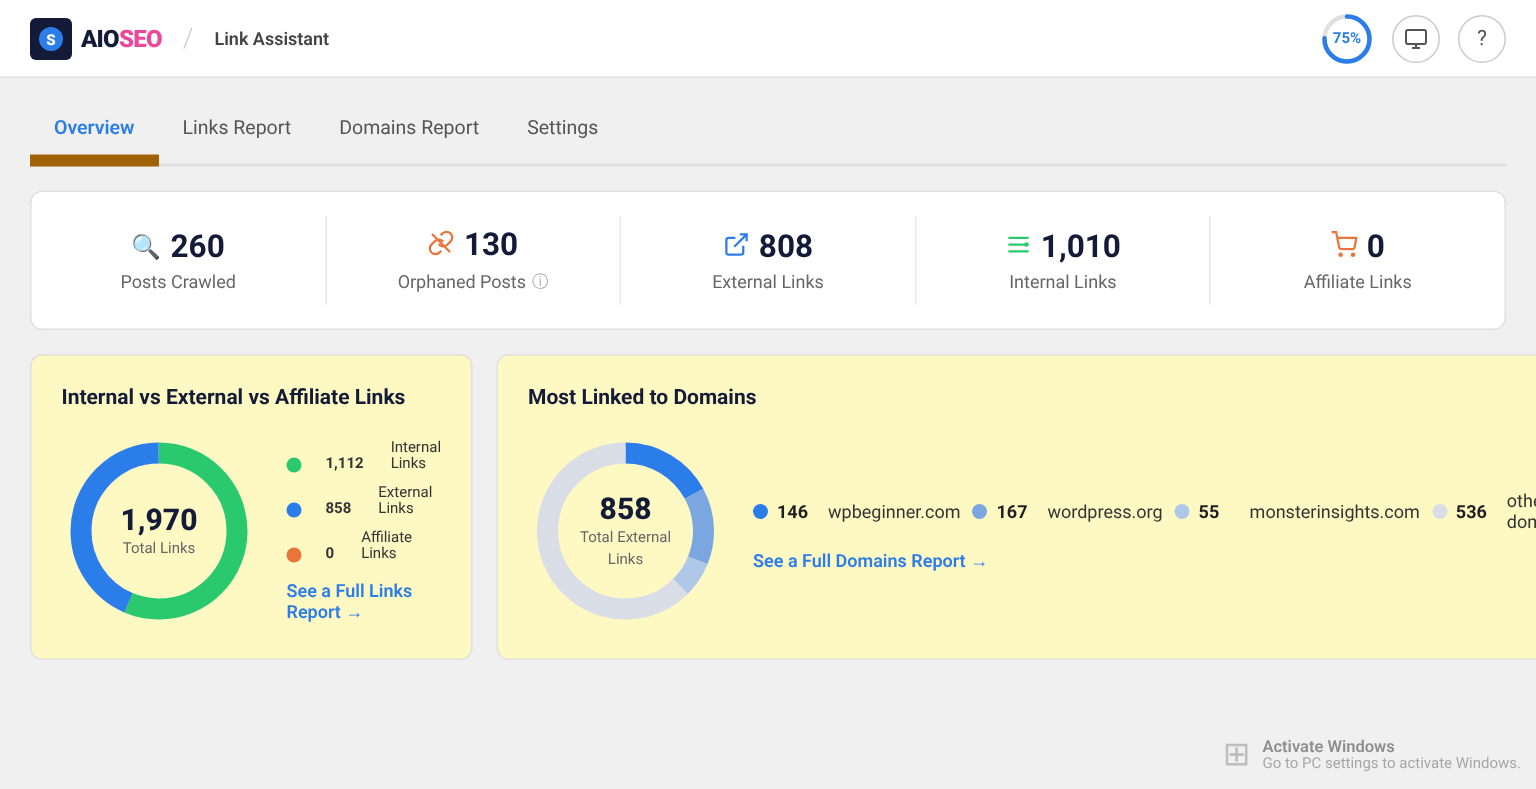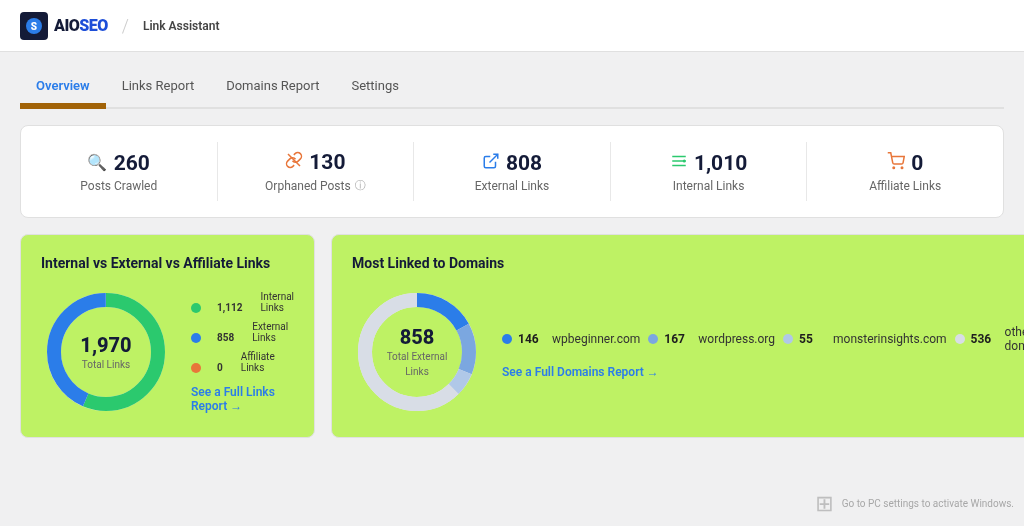--- a/index.html
+++ b/index.html
@@ -7,54 +7,54 @@
 
     .app-wrapper { width: 1024px; height: 526px; background: #f0f0f1; overflow: hidden; }
 
     
     .header { background: #fff; padding: 12px 20px; display: flex; align-items: center; justify-content: space-between; border-bottom: 1px solid #e0e0e0; height: 52px; }
     .header-left { display: flex; align-items: center; gap: 10px; }
     .logo { display: flex; align-items: center; gap: 6px; font-weight: 800; font-size: 15px; color: #141b38; }
     .logo-icon { width: 28px; height: 28px; background: #141b38; border-radius: 4px; display: flex; align-items: center; justify-content: center; }
     .logo-icon svg { width: 20px; height: 20px; }
     .logo-text { font-size: 16px; font-weight: 900; letter-spacing: -0.5px; }
-    .logo-gear { color: #1d4ed8; }
+    .logo-gear { color: #ec4899; }
     .divider-h { color: #ccc; margin: 0 4px; font-weight: 300; font-size: 18px; }
     .page-title { font-size: 12px; font-weight: 600; color: #444; }
     .header-right { display: flex; align-items: center; gap: 12px; }
     .progress-circle { width: 36px; height: 36px; position: relative; }
     .progress-circle svg { transform: rotate(-90deg); }
     .progress-label { position: absolute; top: 50%; left: 50%; transform: translate(-50%, -50%); font-size: 10px; font-weight: 700; color: #2b7de9; }
     .header-icon-btn { width: 32px; height: 32px; border: 1.5px solid #ccc; border-radius: 50%; display: flex; align-items: center; justify-content: center; cursor: pointer; color: #555; }
 
     
     .main { padding: 16px 20px; }
 
     
     .nav-tabs { display: flex; gap: 0; margin-bottom: 16px; border-bottom: 2px solid #e0e0e0; }
     .nav-tab { padding: 10px 16px; font-size: 13px; cursor: pointer; color: #555; font-weight: 400; border-bottom: 2px solid transparent; margin-bottom: -2px; }
-    .nav-tab.active { color: #2b7de9; border-bottom: 6px solid #a16207; font-weight: 600; }
+    .nav-tab.active { color: #2b7de9; border-bottom: 8px solid #a16207; font-weight: 600; }
 
     
     .stats-bar { background: #fff; border: 1px solid #e0e0e0; border-radius: 8px; display: flex; padding: 16px 0; margin-bottom: 16px; }
     .stat-item { flex: 1; display: flex; flex-direction: column; align-items: center; justify-content: center; padding: 8px 16px; border-right: 1px solid #e8e8e8; }
     .stat-item:last-child { border-right: none; }
     .stat-top { display: flex; align-items: center; gap: 6px; margin-bottom: 4px; }
     .stat-number { font-size: 21px; font-weight: 700; color: #141b38; }
     .stat-label { font-size: 12px; color: #666; display: flex; align-items: center; gap: 4px; }
     .stat-icon { font-size: 16px; }
     .icon-search { color: #555; }
     .icon-orphan { color: #e8763a; }
     .icon-external { color: #2b7de9; }
     .icon-internal { color: #2bc96e; }
     .icon-affiliate { color: #e8763a; }
 
     
     .panels { display: flex; gap: 16px; }
-    .panel { background: #bef264; border: 1px solid #e0e0e0; border-radius: 8px; padding: 20px; flex: 1; }
+    .panel { background: #fef9c3; border: 1px solid #e0e0e0; border-radius: 8px; padding: 20px; flex: 1; }
 
     .panel-title { font-size: 14px; font-weight: 700; color: #141b38; margin-bottom: 16px; }
 
     
     .chart-area { display: flex; align-items: center; gap: 20px; }
     .donut-wrapper { position: relative; width: 130px; height: 130px; flex-shrink: 0; }
     .donut-center { position: absolute; top: 50%; left: 50%; transform: translate(-50%, -50%); text-align: center; }
     .donut-number { font-size: 20px; font-weight: 800; color: #141b38; display: block; line-height: 1.1; }
     .donut-sub { font-size: 10px; color: #666; }
 
@@ -92,20 +92,38 @@
           <svg viewBox="0 0 20 20" fill="none" xmlns="http://www.w3.org/2000/svg">
             <circle cx="10" cy="10" r="8" fill="#2b7de9"></circle>
             <text x="10" y="14" text-anchor="middle" font-size="10" fill="#fff" font-weight="900">S</text>
           </svg>
         </div>
         <span class="logo-text">AIO<span class="logo-gear">SEO</span></span>
       </div>
       <span class="divider-h">/</span>
       <span class="page-title">Link Assistant</span>
     </div>
+    <div class="header-right">
+      <div class="progress-circle">
+        <svg width="36" height="36" viewBox="0 0 36 36">
+          <circle cx="18" cy="18" r="15" fill="none" stroke="#e0e0e0" stroke-width="3"></circle>
+          <circle cx="18" cy="18" r="15" fill="none" stroke="#2b7de9" stroke-width="3" stroke-dasharray="70.7 94.2" stroke-linecap="round"></circle>
+        </svg>
+        <span class="progress-label">75%</span>
+      </div>
+      <div class="header-icon-btn">
+        <svg width="16" height="16" viewBox="0 0 24 24" fill="none" stroke="currentColor" stroke-width="2">
+          <rect x="2" y="3" width="20" height="14" rx="2"></rect>
+            <path d="M8 21h8M12 17v4"></path>
+        </svg>
+      </div>
+      <div class="question-mark">
+        <span>?</span>
+      </div>
+    </div>
   </div>
 
   <div class="main">
 
     <div class="nav-tabs">
       <div class="nav-tab active">Overview</div>
       <div class="nav-tab">Links Report</div>
       <div class="nav-tab">Domains Report</div>
       <div class="nav-tab">Settings</div>
     </div>
@@ -259,16 +277,17 @@
             <a class="see-full-link">See a Full Domains Report →</a>
           </div>
         </div>
       </div>
     </div>
   </div>
 
   <div class="watermark">
     <span class="watermark-icon">⊞</span>
     <div>
+      <div style="font-weight:600;color:#666;font-size:11px">Activate Windows</div>
       <div style="color:#888;font-size:10px">Go to PC settings to activate Windows.</div>
     </div>
   </div>
 </div>
 
 </body></html>

